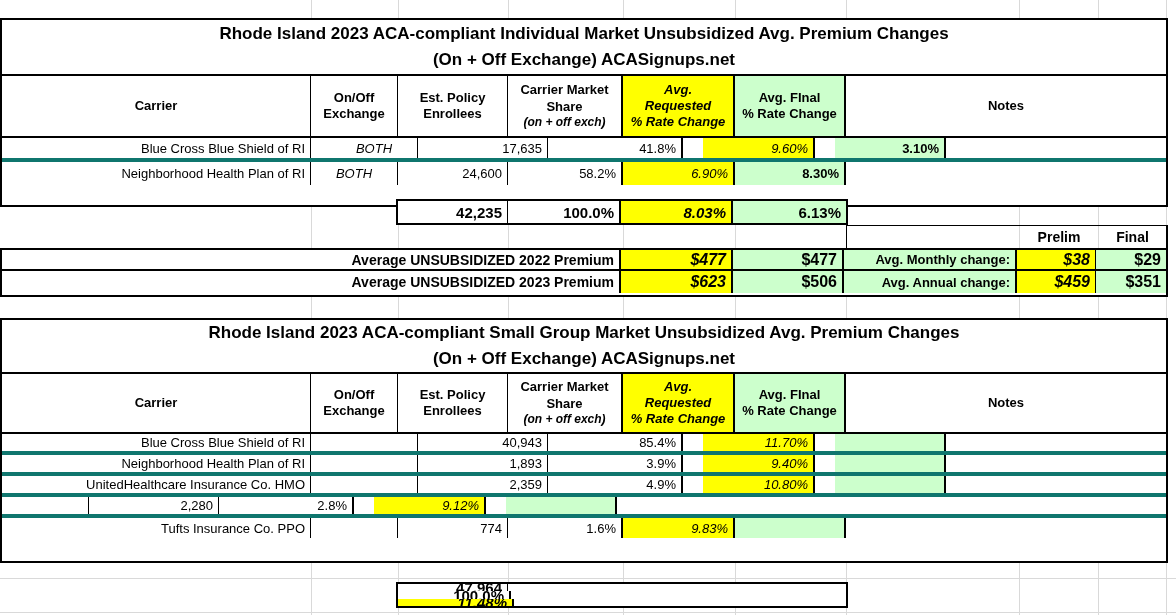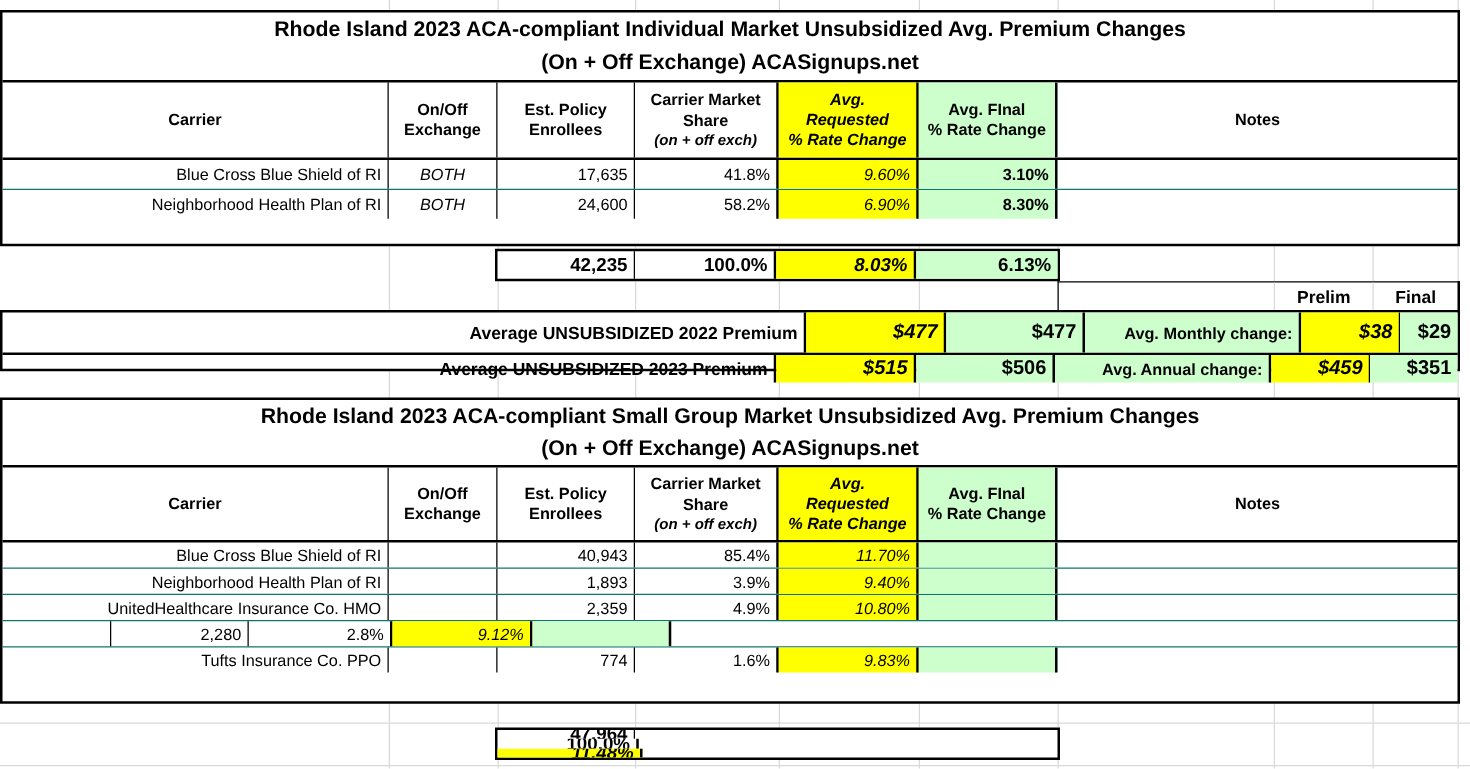--- a/index.html
+++ b/index.html
@@ -44,21 +44,21 @@
     display:flex; flex-direction:column; justify-content:center;
     text-align:center; font-weight:bold; font-size:17px; line-height:1.55;
     border-bottom:2px solid #000;
   }
   .hdr-row { border-bottom:2px solid #000; }
   .hdr {
     flex-direction:column; justify-content:center; text-align:center;
     font-weight:bold; font-size:13px; line-height:1.25;
   }
   .drow { }
-  .sep { border-bottom:1px solid #0f766e; }
+  .sep { border-bottom:4px solid #0f766e;gap:20px; }
 
   
   .tot-cell { font-weight:bold; font-size:15px; }
 
   
   #pf-strip {
     left:846px; top:225px; width:322px; height:23px;
     background:#fff; display:flex;
     border-top:1px solid #000; border-left:1px solid #000; border-right:2px solid #000;
   }
@@ -83,21 +83,21 @@
   <div class="grid-v" style="left:508px"></div>
   <div class="grid-v" style="left:623px"></div>
   <div class="grid-v" style="left:735px"></div>
   <div class="grid-v" style="left:846px"></div>
   <div class="grid-v" style="left:1019px"></div>
   <div class="grid-v" style="left:1098px"></div>
   <div class="grid-v" style="left:1166px"></div>
   <div class="grid-h" style="top:578px"></div>
   <div class="grid-h" style="top:612px"></div>
 
-  <div class="abs box" style="left:0; top:8px; width:1168px; height:189px;">
+  <div class="abs box" style="left:0; top:18px; width:1168px; height:189px;">
     <div class="title-cell" style="height:56px;">
       <div>Rhode Island 2023 ACA-compliant Individual Market Unsubsidized Avg. Premium Changes</div>
       <div>(On + Off Exchange) ACASignups.net</div>
     </div>
     <div class="row hdr-row" style="height:62px;">
       <div class="cell hdr w-car b1">
           <div>Carrier</div>
         </div>
       <div class="cell hdr w-ex b1">
         <div>On/Off</div>
@@ -152,31 +152,31 @@
     <div class="cell rt tot-cell green" style="flex:1;">6.13%</div>
   </div>
 
   <div class="abs" id="pf-strip">
     <div style="flex:1;"></div>
     <div class="pf-cell" style="width:79px;">Prelim</div>
     <div class="pf-cell" style="width:68px;">Final</div>
   </div>
 
   <div class="abs box" style="left:0; top:248px; width:1168px; height:49px;">
-    <div class="prem-row" style="height:34px; border-bottom:2px solid #000;padding-left:24px;">
+    <div class="prem-row" style="height:21px; border-bottom:2px solid #000;">
       <div class="cell rt prem-label b2">Average UNSUBSIDIZED 2022 Premium</div>
       <div class="cell rt prem-val b2 yellow" style="width:112px;">$477</div>
       <div class="cell rt prem-val b2 green" style="width:111px;">$477</div>
       <div class="cell rt chg-label b2 green">Avg. Monthly change:</div>
       <div class="cell rt prem-val b1 yellow" style="width:79px;">$38</div>
       <div class="cell rt prem-val green" style="flex:1;">$29</div>
     </div>
     <div class="prem-row" style="height:22px;">
       <div class="cell rt prem-label b2">Average UNSUBSIDIZED 2023 Premium</div>
-      <div class="cell rt prem-val b2 yellow" style="width:112px;">$515</div>
+      <div class="cell rt prem-val b2 yellow" style="width:112px;">$623</div>
       <div class="cell rt prem-val b2 green" style="width:111px;">$506</div>
       <div class="cell rt chg-label b2 green">Avg. Annual change:</div>
       <div class="cell rt prem-val b1 yellow" style="width:79px;">$459</div>
       <div class="cell rt prem-val green" style="flex:1;padding-left:16px;">$351</div>
     </div>
   </div>
 
   <div class="abs box" style="left:0; top:318px; width:1168px; height:245px;">
     <div class="title-cell" style="height:54px;">
       <div>Rhode Island 2023 ACA-compliant Small Group Market Unsubsidized Avg. Premium Changes</div>

